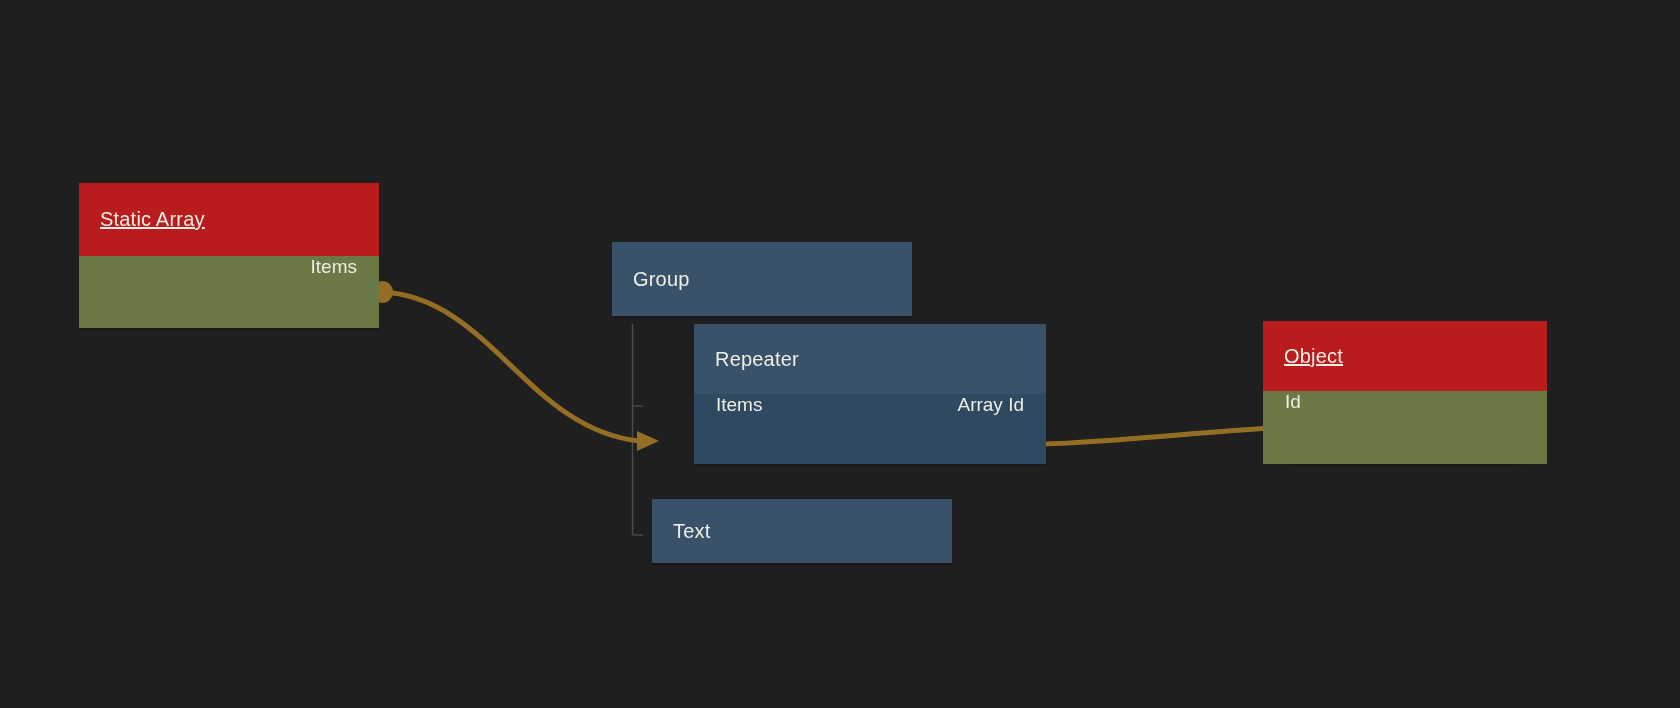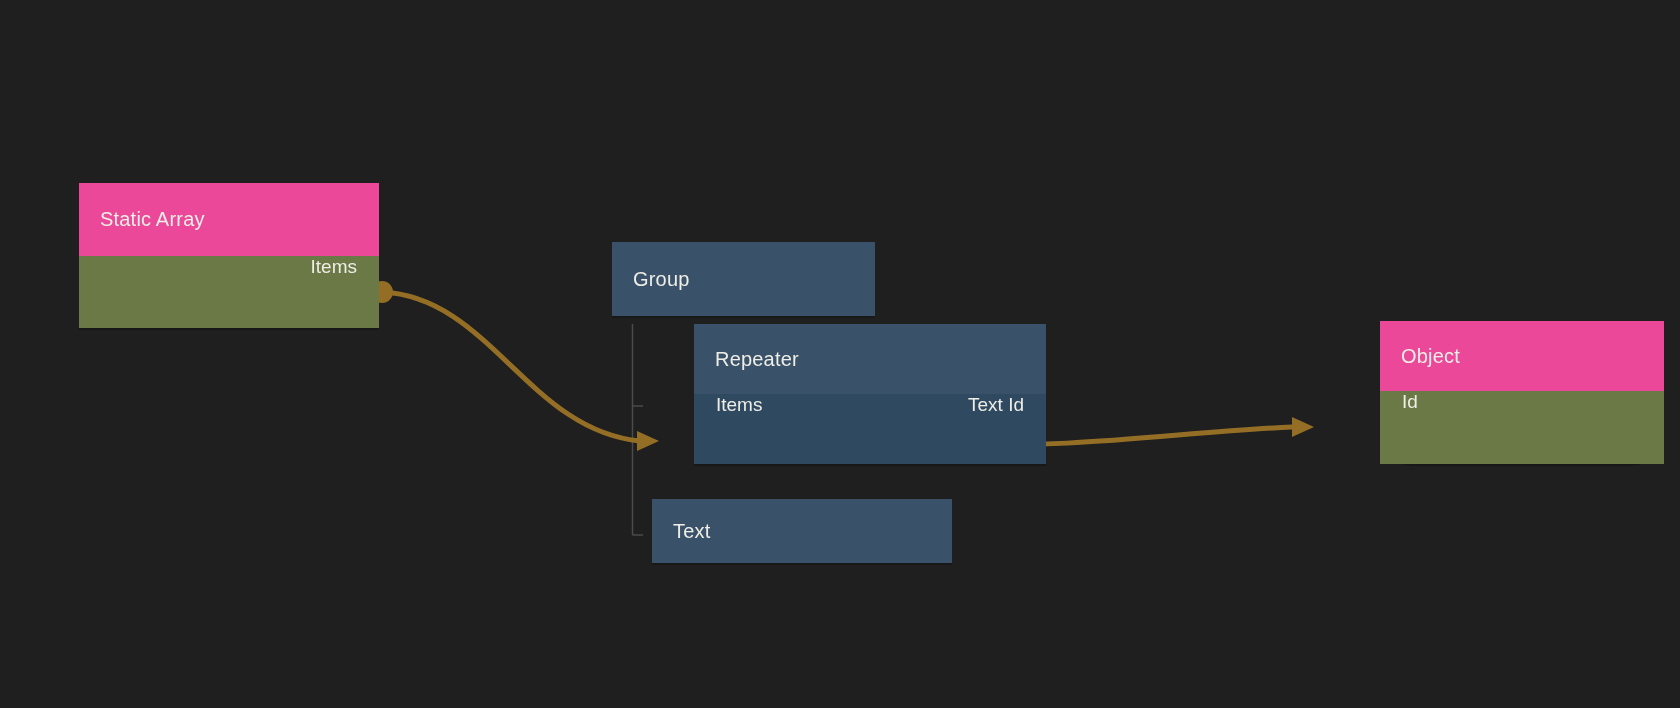--- a/index.html
+++ b/index.html
@@ -37,41 +37,41 @@
     display: flex;
     align-items: flex-start;
     padding: 0 22px;
     font-size: 19px;
   }
   .row-right { justify-content: flex-end; }
   .row-left { justify-content: flex-start; }
   .row-between { justify-content: space-between; }
 
   
-  .green .node-header { background: #ec4899; }
+  .green .node-header { background: #b91c1c; text-decoration: underline; }
   .green .node-row    { background: #6a7945; }
   
   .blue .node-header { background: #3a5269; }
   .blue .node-row    { background: #2f4961; }
 
   #node-static-array { left: 79px;  top: 183px; width: 300px; }
   #node-static-array .node-header { height: 73px; }
   #node-static-array .node-row    { height: 72px; }
 
-  #node-group { left: 612px; top: 242px; width: 263px; }
+  #node-group { left: 612px; top: 242px; width: 300px; }
   #node-group .node-header { height: 74px; }
 
   #node-repeater { left: 652px; top: 324px; width: 352px; margin-left: 42px; }
   #node-repeater .node-header { height: 70px; }
   #node-repeater .node-row    { height: 70px; }
 
   #node-text { left: 652px; top: 499px; width: 300px; }
   #node-text .node-header { height: 64px; }
 
-  #node-object { left: 1380px; top: 321px; width: 284px; border-radius: 32px; }
+  #node-object { left: 1263px; top: 321px; width: 284px; border-radius: 32px; }
   #node-object .node-header { height: 70px; }
   #node-object .node-row    { height: 73px; }
 </style>
 </head>
 <body>
 
 <div class="canvas">
 
   <svg class="wire-layer" width="1680" height="708" viewBox="0 0 1680 708">
 
@@ -109,21 +109,21 @@
       <span>Group</span>
     </div>
   </div>
 
   <div class="node blue" id="node-repeater">
     <div class="node-header">
       <span>Repeater</span>
     </div>
     <div class="node-row row-between">
       <span>Items</span>
-      <span>Text Id</span>
+      <span>Array Id</span>
     </div>
   </div>
 
   <div class="node blue" id="node-text">
     <div class="node-header">
       <span>Text</span>
     </div>
   </div>
 
   <div class="node green" id="node-object">

